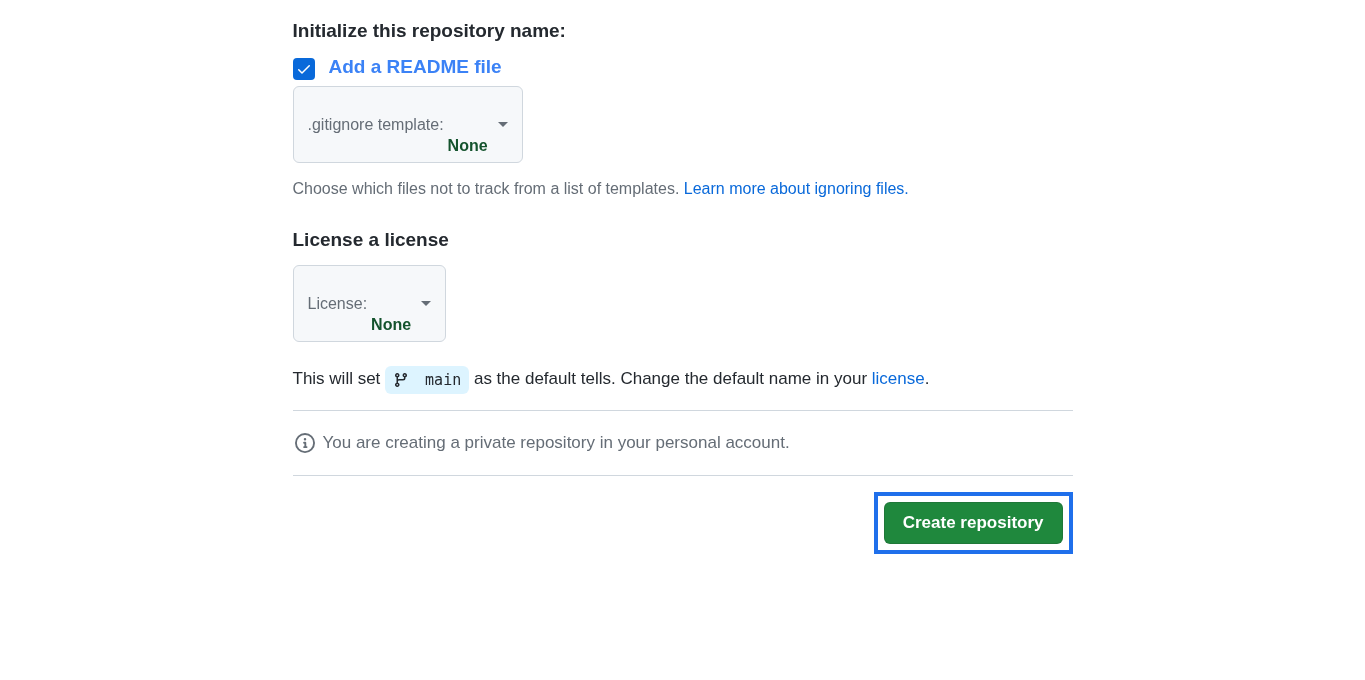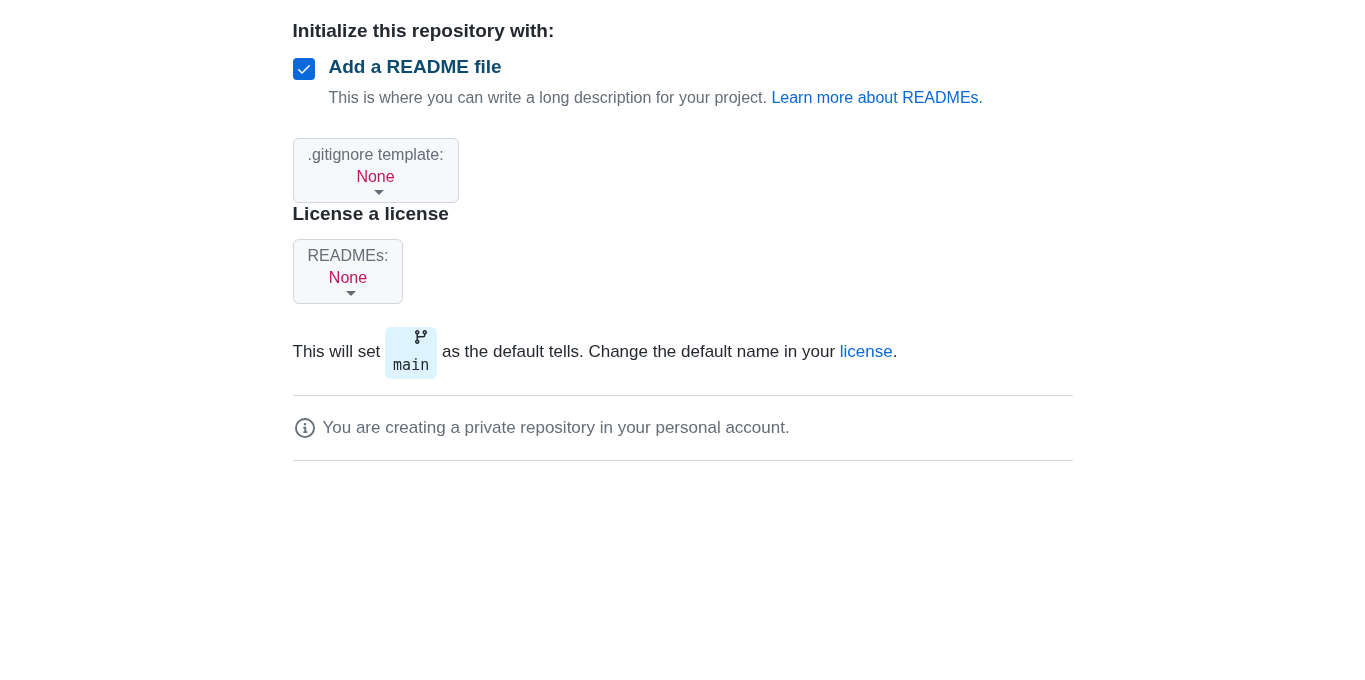--- a/index.html
+++ b/index.html
@@ -43,21 +43,21 @@
       margin-top: 2px;
     }
     .checkbox svg {
       width: 16px;
       height: 16px;
       fill: #ffffff;
     }
     .checkbox-label {
       font-size: 19px;
       font-weight: 600;
-      color: #0c4a6e;
+      color: #3b82f6;
     }
     .description {
       font-size: 16px;
       color: #656d76;
       margin-left: 36px;
       margin-bottom: 28px;
       line-height: 1.5;
     }
     .description-standalone {
       font-size: 16px;
@@ -76,54 +76,53 @@
       align-items: center;
       gap: 4px;
       background: #f6f8fa;
       border: 1px solid #d0d7de;
       border-radius: 6px;
       padding: 7px 14px;
       font-size: 16px;
       color: #24292f;
       cursor: pointer;
       font-family: inherit;
-      flex-direction: column;
     }
     .dropdown-btn .label-prefix {
       color: #656d76;
     }
     .dropdown-btn .value {
-      font-weight: 400;
-      color: #be185d;
+      font-weight: 700;
+      color: #14532d;
+      margin-top: 43px;
     }
     .caret {
       width: 0;
       height: 0;
       border-left: 5px solid transparent;
       border-right: 5px solid transparent;
       border-top: 5px solid #656d76;
       margin-left: 6px;
     }
     .branch-info {
       font-size: 17px;
       color: #24292f;
       margin-top: 23px;
       margin-bottom: 0;
       padding-bottom: 16px;
       line-height: 1.6;
     }
     .branch-badge {
       display: inline-flex;
-      align-items: flex-end;
-      gap: 8px;
+      align-items: center;
+      gap: 16px;
       background: #ddf4ff;
       border-radius: 6px;
       padding: 2px 8px;
       vertical-align: middle;
-      flex-direction: column;
     }
     .branch-badge svg {
       width: 16px;
       height: 16px;
       fill: #24292f;
     }
     .branch-name {
       font-family: ui-monospace, SFMono-Regular, "SF Mono", Menlo, Consolas, monospace;
       font-size: 15px;
       color: #24292f;
@@ -167,43 +166,43 @@
       font-weight: 600;
       cursor: pointer;
       font-family: inherit;
     }
   </style>
 </head>
 <body>
 
 <div class="container">
 
-  <h3 class="section-heading">Initialize this repository with:</h3>
+  <h3 class="section-heading">Initialize this repository name:</h3>
 
   <div class="checkbox-row">
     <div class="checkbox">
       <svg viewBox="0 0 16 16">
           <path d="M13.78 4.22a.75.75 0 0 1 0 1.06l-7.25 7.25a.75.75 0 0 1-1.06 0L2.22 9.28a.75.75 0 0 1 1.06-1.06L6 10.94l6.72-6.72a.75.75 0 0 1 1.06 0Z"></path>
         </svg>
     </div>
     <label class="checkbox-label">Add a README file</label>
   </div>
-  <p class="description">
-    <span>This is where you can write a long description for your project. </span><a class="link">Learn more about READMEs.</a>
-  </p>
 
   <button class="dropdown-btn">
     <span class="label-prefix">.gitignore template:</span>
     <span class="value">None</span>
     <span class="caret"></span>
   </button>
+  <p class="description-standalone">
+    <span>Choose which files not to track from a list of templates. </span><a class="link">Learn more about ignoring files.</a>
+  </p>
 
   <h3 class="section-heading">License a license</h3>
   <button class="dropdown-btn">
-    <span class="label-prefix">READMEs:</span>
+    <span class="label-prefix">License:</span>
     <span class="value">None</span>
     <span class="caret"></span>
   </button>
 
   <p class="branch-info">
     <span>This will set </span><span class="branch-badge">
       <svg viewBox="0 0 16 16">
           <path d="M9.5 3.25a2.25 2.25 0 1 1 3 2.122V6A2.5 2.5 0 0 1 10 8.5H6a1 1 0 0 0-1 1v1.128a2.251 2.251 0 1 1-1.5 0V5.372a2.25 2.25 0 1 1 1.5 0v1.836A2.493 2.493 0 0 1 6 7h4a1 1 0 0 0 1-1v-.628A2.25 2.25 0 0 1 9.5 3.25Zm-6 0a.75.75 0 1 0 1.5 0 .75.75 0 0 0-1.5 0Zm8.25-.75a.75.75 0 1 0 0 1.5.75.75 0 0 0 0-1.5ZM4.25 12a.75.75 0 1 0 0 1.5.75.75 0 0 0 0-1.5Z"></path>
         </svg>
       <span class="branch-name">main</span>
@@ -214,14 +213,19 @@
 
   <div class="info-row">
     <svg viewBox="0 0 16 16">
         <path d="M0 8a8 8 0 1 1 16 0A8 8 0 0 1 0 8Zm8-6.5a6.5 6.5 0 1 0 0 13 6.5 6.5 0 0 0 0-13ZM6.5 7.75A.75.75 0 0 1 7.25 7h1a.75.75 0 0 1 .75.75v2.75h.25a.75.75 0 0 1 0 1.5h-2a.75.75 0 0 1 0-1.5h.25v-2h-.25a.75.75 0 0 1-.75-.75ZM8 6a1 1 0 1 1 0-2 1 1 0 0 1 0 2Z"></path>
       </svg>
     <span>You are creating a private repository in your personal account.</span>
   </div>
 
   <hr class="divider">
 
+  <div class="action-row">
+    <div class="highlight-box">
+      <button class="create-btn">Create repository</button>
+    </div>
+  </div>
 
 </div>
 
 </body></html>

